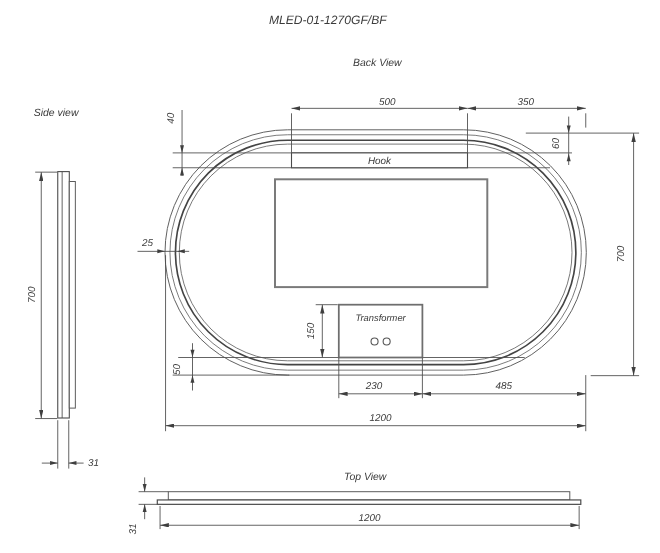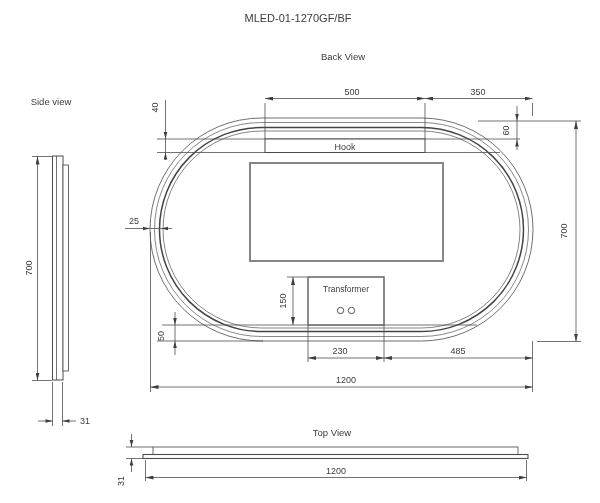--- a/index.html
+++ b/index.html
@@ -3,20 +3,21 @@
 <meta charset="utf-8">
 <style>
   html, body { margin: 0; padding: 0; background: #ffffff; }
   .sheet {
     position: relative;
     width: 600px;
     height: 503px;
     background: #ffffff;
     font-family: "Liberation Sans", "DejaVu Sans", sans-serif;
     overflow: hidden;
+    font-style: italic;
   }
   svg text {
     fill: #3b3b3b;
     font-family: "Liberation Sans", "DejaVu Sans", sans-serif;
   }
   .t-title { font-size: 11px; }
   .t-view  { font-size: 9.5px; }
   .t-dim   { font-size: 9px; }
   .t-box   { font-size: 8.5px; }
   .ln   { stroke: #4f4f4f; stroke-width: 0.8; fill: none; }

